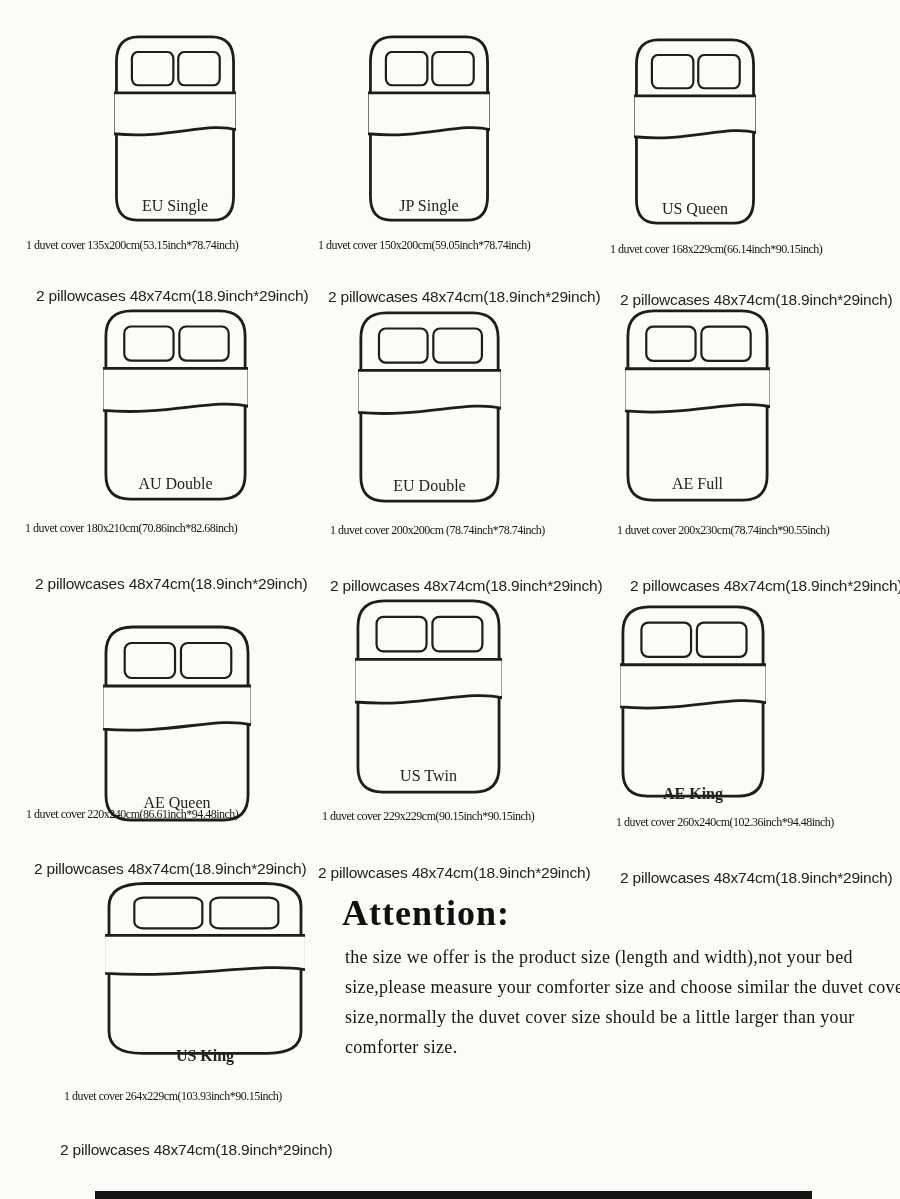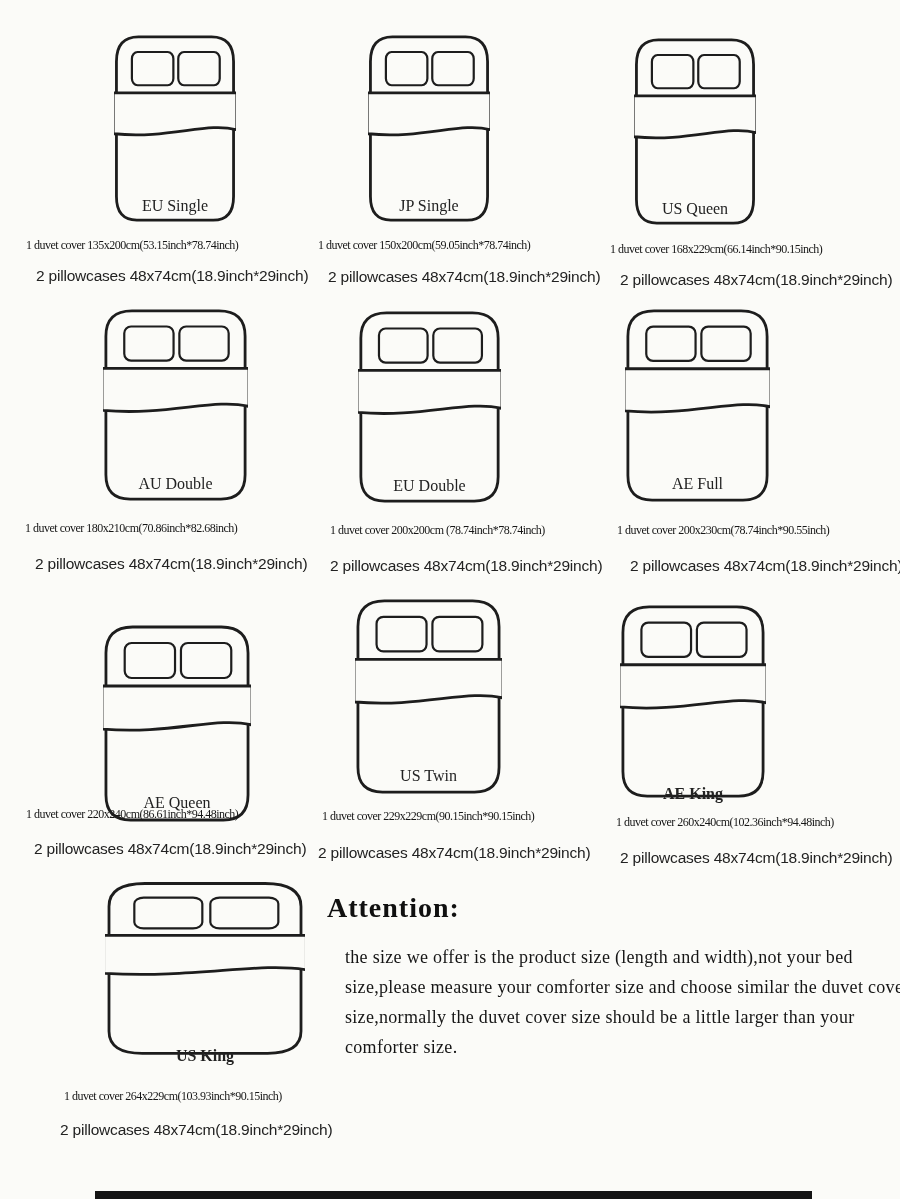--- a/index.html
+++ b/index.html
@@ -21,26 +21,26 @@
     font-size:16px;color:#222;white-space:nowrap;margin-top:40px;
   }
   .bed-label.low{top:77%;font-weight:bold;}
   .line{position:absolute;white-space:nowrap;}
   .serif{
     font-family:"Liberation Serif", serif;
     font-size:12px;letter-spacing:-0.5px;color:#161616;
   }
   .sans{
     font-family:"Liberation Sans", sans-serif;
-    font-size:15.5px;letter-spacing:-0.2px;color:#222;
+    font-size:15.5px;letter-spacing:-0.2px;color:#222;margin-top:20px;
   }
   .attention-title{
-    position:absolute;left:327px;top:892px;
-    font-family:"Liberation Serif", serif;
-    font-size:28px;font-weight:600;letter-spacing:1px;color:#101010;
+    position:absolute;left:342px;top:892px;
+    font-family:"Liberation Serif", serif;
+    font-size:36px;font-weight:600;letter-spacing:1px;color:#101010;
   }
   .attention-body{
     position:absolute;left:345px;top:942px;width:575px;
     font-family:"Liberation Serif", serif;
     font-size:18px;line-height:30px;letter-spacing:0.3px;color:#151515;
   }
   .bottom-bar{
     position:absolute;left:95px;top:1191px;width:717px;height:8px;
     background:#141414;
   }

